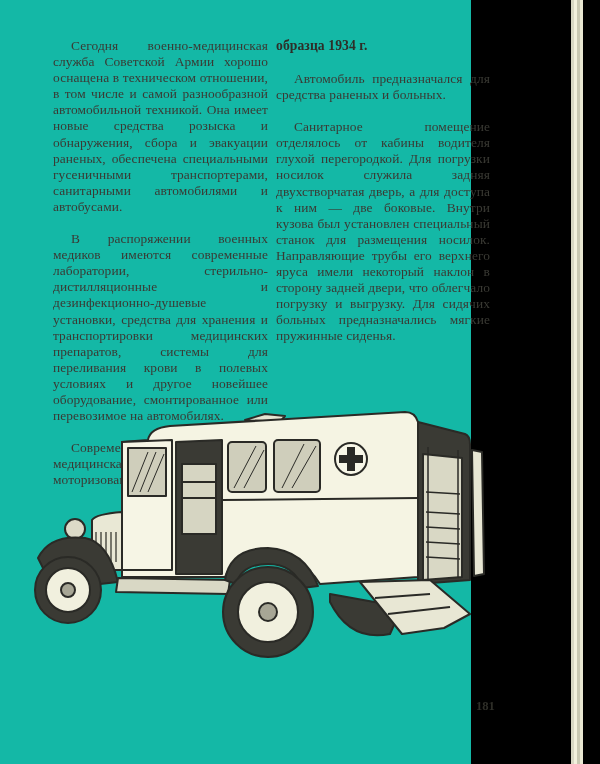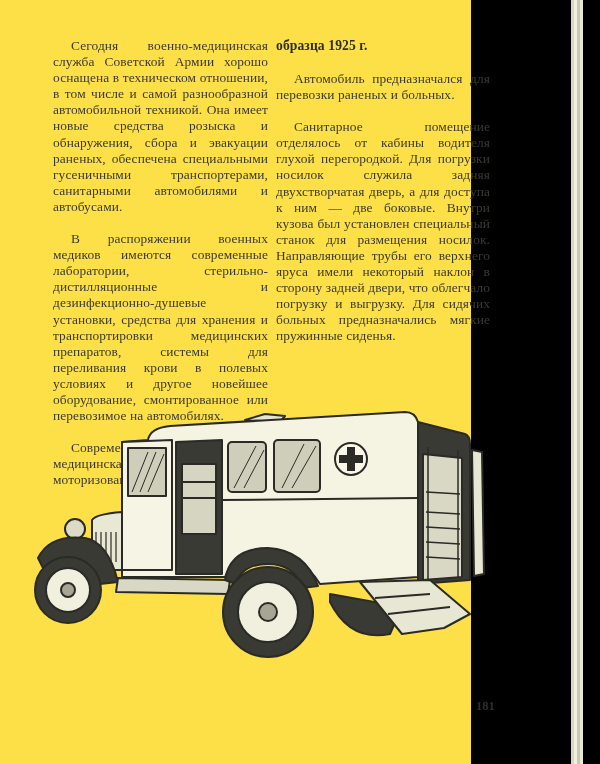--- a/index.html
+++ b/index.html
@@ -14,21 +14,21 @@
       background: #000;
       font-family: "Liberation Serif", "DejaVu Serif", serif;
       color: #3a3a34;
     }
     .page {
       position: absolute;
       left: 0;
       top: 0;
       width: 471px;
       height: 764px;
-      background: #fde047;
+      background: #14b8a6;
     }
     .page-edge {
       position: absolute;
       top: 0;
       width: 3px;
       height: 764px;
     }
     .edge1 { left: 571px; background: #d8d8c4; }
     .edge2 { left: 574px; background: #f2f1dd; }
     .edge3 { left: 577px; width: 3px; background: #c9c9b3; }
@@ -91,23 +91,23 @@
 <div class="page">
 
   <div class="col col-left">
     <p>Сегодня военно-медицинская служба Советской Армии хорошо оснащена в техническом отношении, в том числе и самой разнообразной автомобильной техникой. Она имеет новые средства розыска и обнаружения, сбора и эвакуации раненых, обеспечена специальными гусеничными транспортерами, санитарными автомобилями и автобусами.</p>
     <p>В распоряжении военных медиков имеются современные лаборатории, стерильно-дистилляционные и дезинфекционно-душевые установки, средства для хранения и транспортировки медицинских препаратов, системы для переливания крови в полевых условиях и другое новейшее оборудование, смонтированное или перевозимое на автомобилях.</p>
     <p>Современная военно-медицинская служба — служба моторизованная.</p>
   </div>
 
   <div class="col col-right">
     <div class="heading">
-      <div>образца 1925 г.</div>
+      <div>образца 1934 г.</div>
     </div>
-    <p>Автомобиль предназначался для перевозки раненых и больных.</p>
+    <p>Автомобиль предназначался для средства раненых и больных.</p>
     <p>Санитарное помещение отделялось от кабины водителя глухой перегородкой. Для погрузки носилок служила задняя двухстворчатая дверь, а для доступа к ним — две боковые. Внутри кузова был установлен специальный станок для размещения носилок. Направляющие трубы его верхнего яруса имели некоторый наклон в сторону задней двери, что облегчало погрузку и выгрузку. Для сидячих больных предназначались мягкие пружинные сиденья.</p>
   </div>
 
   <div class="figure">
     <svg width="470" height="268" viewBox="0 0 470 268" xmlns="http://www.w3.org/2000/svg">
       <g stroke="#2a2a26" stroke-width="2" fill="#f3f2e0" stroke-linejoin="round">
 
         <path d="M215 18 L235 12 L255 14 L250 20 Z" fill="#e6e5d2"></path>
 
         <path d="M118 38 Q120 26 140 24 L375 10 Q385 10 388 20 L388 175 L290 182 Q270 150 235 150 Q205 150 195 175 L92 175 L92 40 Z" fill="#f5f4e3"></path>

